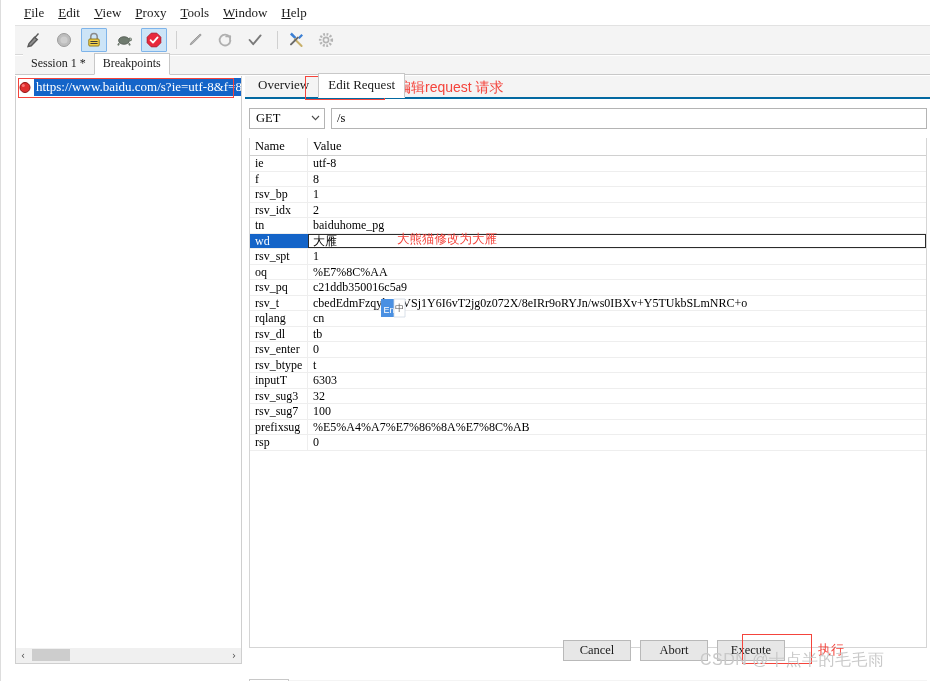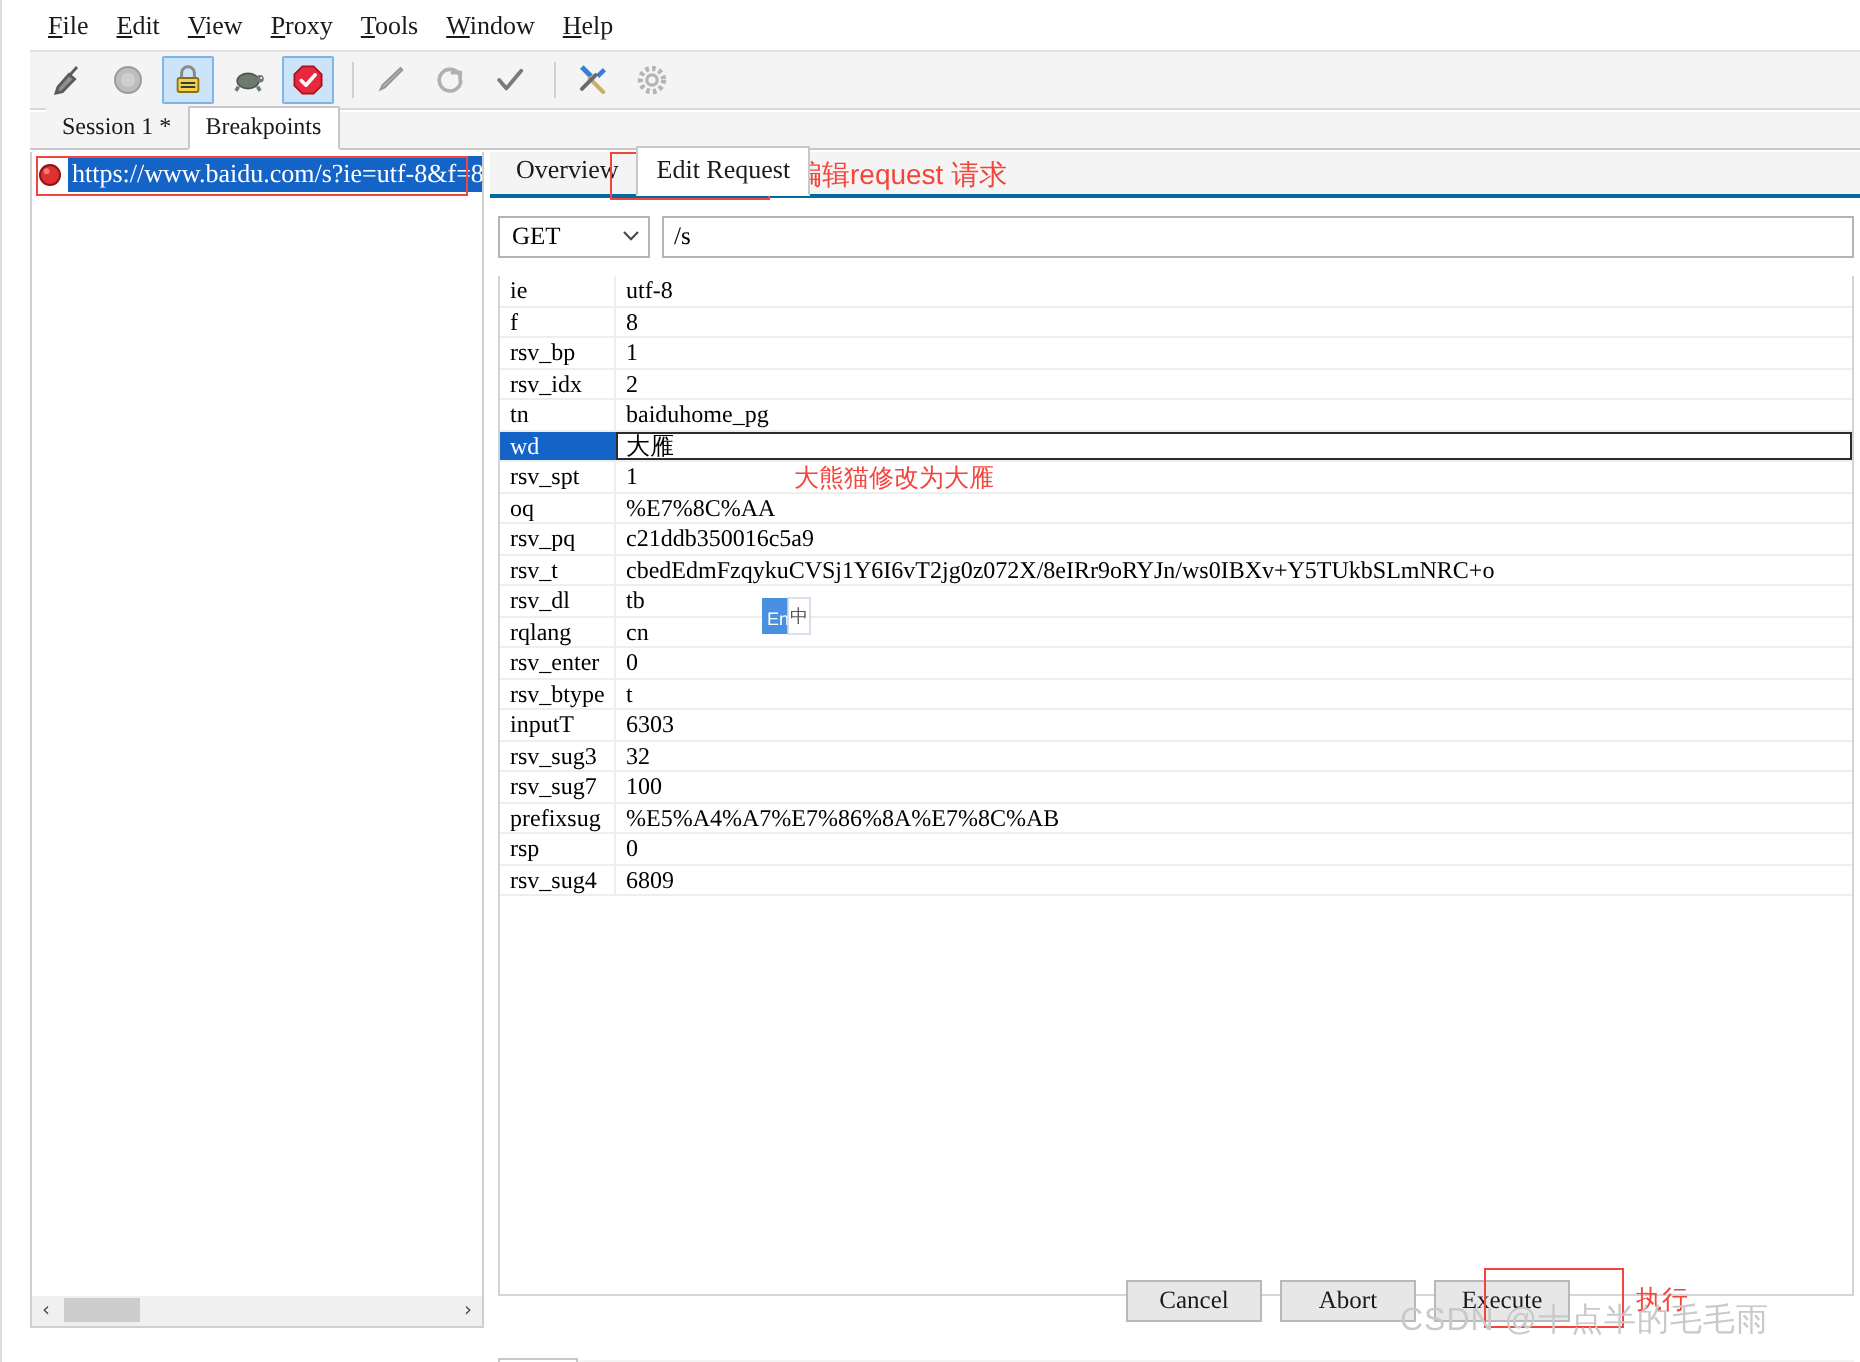--- a/index.html
+++ b/index.html
@@ -555,20 +555,24 @@
               <path d="M1 1 L4.5 4.6 L8 1" stroke="#4a4a4a" stroke-width="1.1" fill="none"></path>
             </svg>
         </span>
       </div>
       <div class="path-input">
         <span>/s</span>
       </div>
     </div>
 
     <div class="kv-table">
+      <div class="kv-head">
+        <div class="c1">Name</div>
+        <div class="c2">Value</div>
+      </div>
       <div id="kv-body">
           <div class="kv-row">
             <div class="c1">ie</div>
             <div class="c2">utf-8</div>
           </div>
           <div class="kv-row">
             <div class="c1">f</div>
             <div class="c2">8</div>
           </div>
           <div class="kv-row">
@@ -597,28 +601,28 @@
           </div>
           <div class="kv-row">
             <div class="c1">rsv_pq</div>
             <div class="c2">c21ddb350016c5a9</div>
           </div>
           <div class="kv-row">
             <div class="c1">rsv_t</div>
             <div class="c2">cbedEdmFzqykuCVSj1Y6I6vT2jg0z072X/8eIRr9oRYJn/ws0IBXv+Y5TUkbSLmNRC+o</div>
           </div>
           <div class="kv-row">
+            <div class="c1">rqlang</div>
+            <div class="c2">cn</div>
+          </div>
+          <div class="kv-row">
             <div class="c1">rsv_dl</div>
             <div class="c2">tb</div>
           </div>
           <div class="kv-row">
-            <div class="c1">rqlang</div>
-            <div class="c2">cn</div>
-          </div>
-          <div class="kv-row">
             <div class="c1">rsv_enter</div>
             <div class="c2">0</div>
           </div>
           <div class="kv-row">
             <div class="c1">rsv_btype</div>
             <div class="c2">t</div>
           </div>
           <div class="kv-row">
             <div class="c1">inputT</div>
             <div class="c2">6303</div>
@@ -631,24 +635,20 @@
             <div class="c1">rsv_sug7</div>
             <div class="c2">100</div>
           </div>
           <div class="kv-row">
             <div class="c1">prefixsug</div>
             <div class="c2">%E5%A4%A7%E7%86%8A%E7%8C%AB</div>
           </div>
           <div class="kv-row">
             <div class="c1">rsp</div>
             <div class="c2">0</div>
-          </div>
-          <div class="kv-row">
-            <div class="c1">rsv_sug4</div>
-            <div class="c2">6809</div>
           </div>
         </div>
     </div>
 
     <div class="addrem" id="addrem">
         <div class="btn">Add</div>
         <div class="btn">Remove</div>
       </div>
 
     <div class="bottom-tabs" id="bottom-tabs">

